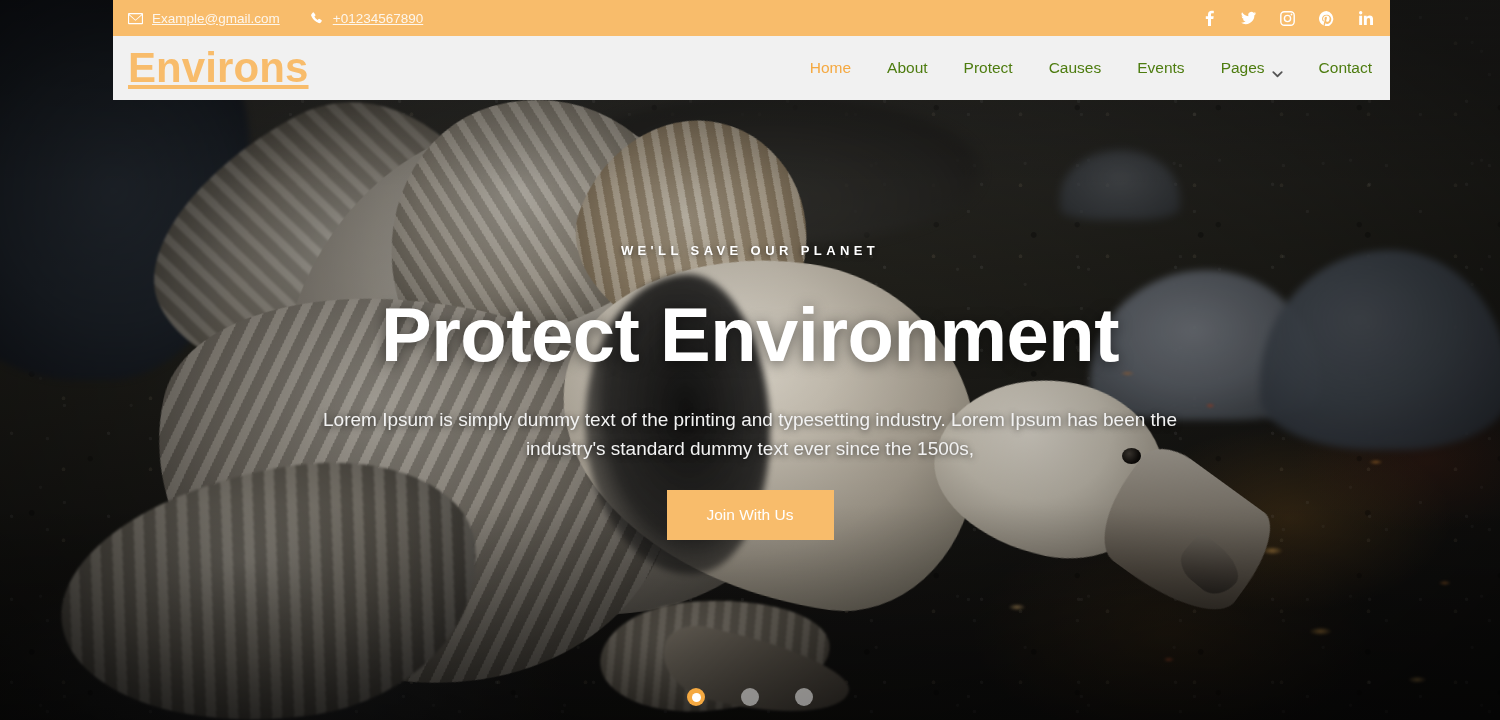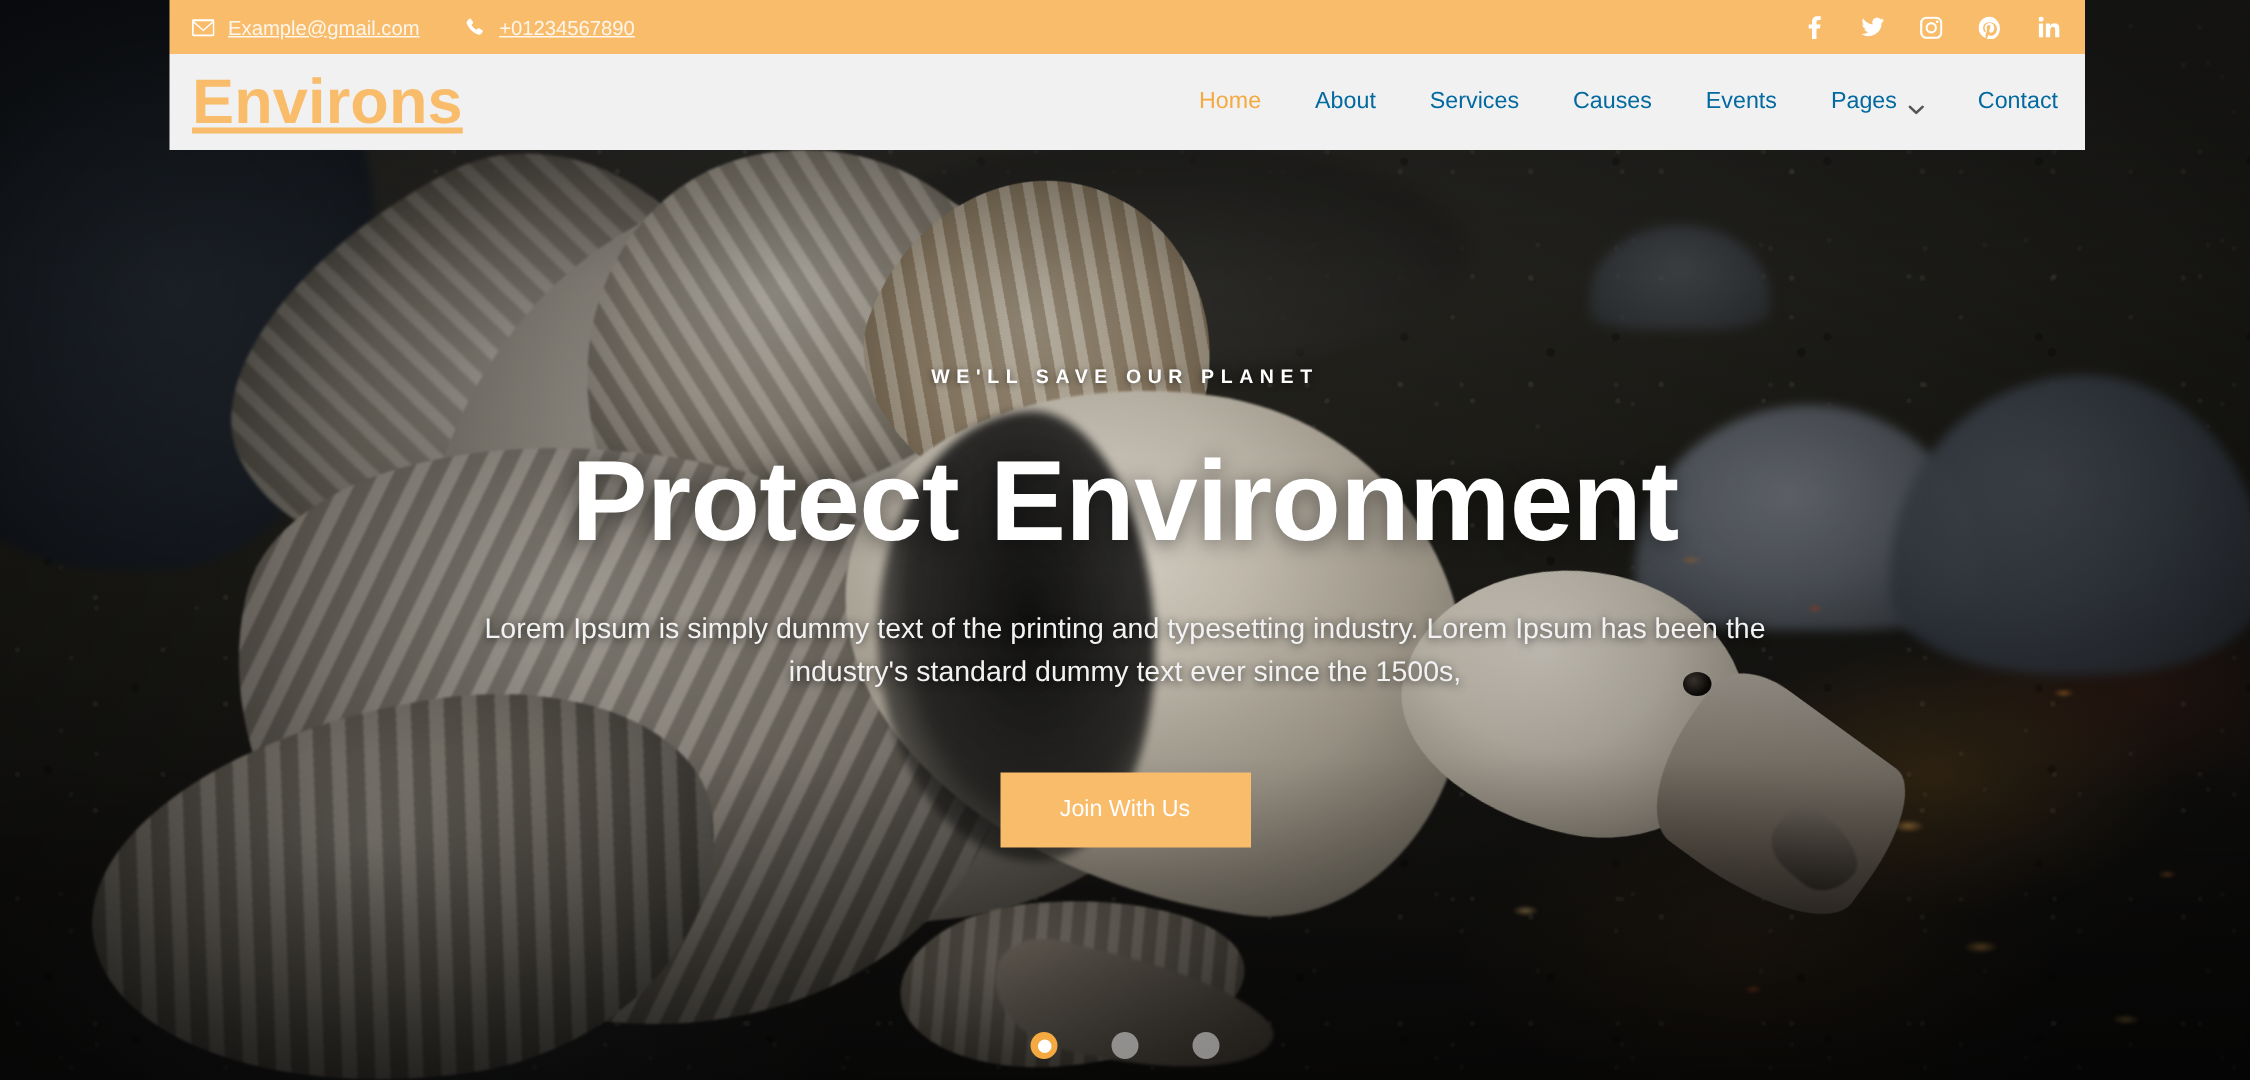--- a/index.html
+++ b/index.html
@@ -234,21 +234,21 @@
   .social-group svg { fill:#ffffff; }
 
   .navbar {
     height:64px; background:#f1f1f1;
     display:flex; align-items:center;
     padding:0 0 0 15px;
   }
   .logo { font-size:42px; font-weight:bold; color:#f8bc6b; letter-spacing:.1px; }
   .nav { margin-left:auto; display:flex; align-items:center; gap:0; }
   .nav a {
-    font-size:15.5px; color:#0369a1; text-decoration:none;
+    font-size:15.5px; color:#4d7c0f; text-decoration:none;
     padding:0 18px; display:flex; align-items:center; gap:7px;
     line-height:1;
   }
   .nav a.active { color:#f5a941;justify-content:flex-end; }
   .chev { display:inline-block; width:11px; height:7px; }
   .chev svg { width:100%; height:100%; fill:#555555; }
   .donate {
     margin-left:28px; margin-right:17px;
     background:#f8bc6b; color:#ffffff;
     font-size:15px;
@@ -279,21 +279,21 @@
     text-shadow:0 2px 14px rgba(0,0,0,.5);
   }
   .subtext {
     margin-top:32px;
     width:880px;
     font-size:19px; line-height:29px; color:#f2f2f2;
     text-shadow:0 1px 6px rgba(0,0,0,.7);
   }
   .cta {
     pointer-events:auto;
-    margin-top:52px;
+    margin-top:27px;
     background:#f8bc6b; color:#ffffff;
     font-size:15.5px;
     width:167px; height:50px;
     border:0; cursor:pointer;
     font-family:"Liberation Sans", sans-serif;
   }
 
   
   .dots {
     position:absolute; left:0; right:0; bottom:14px;
@@ -401,21 +401,21 @@
       <a href="#" class="logo">Environs</a>
 
       <nav class="nav">
         <a href="#" class="active">
           <span>Home</span>
         </a>
         <a href="#">
           <span>About</span>
         </a>
         <a href="#">
-          <span>Services</span>
+          <span>Protect</span>
         </a>
         <a href="#">
           <span>Causes</span>
         </a>
         <a href="#">
           <span>Events</span>
         </a>
         <a href="#">
           <span>Pages</span>
           <span class="chev">

